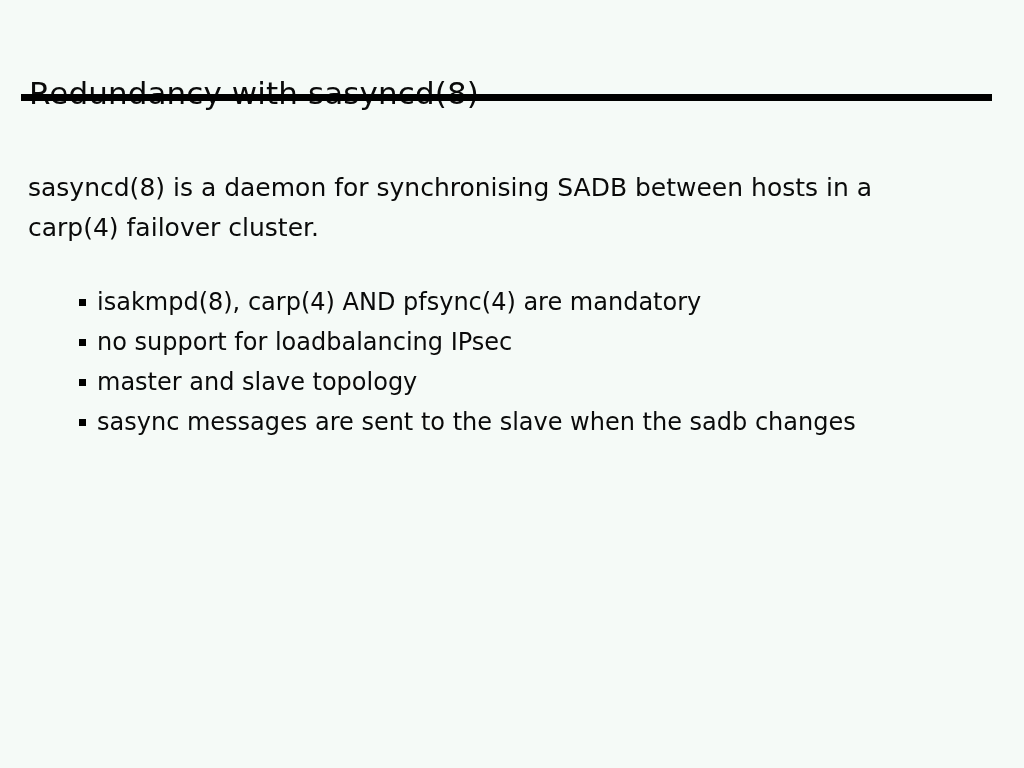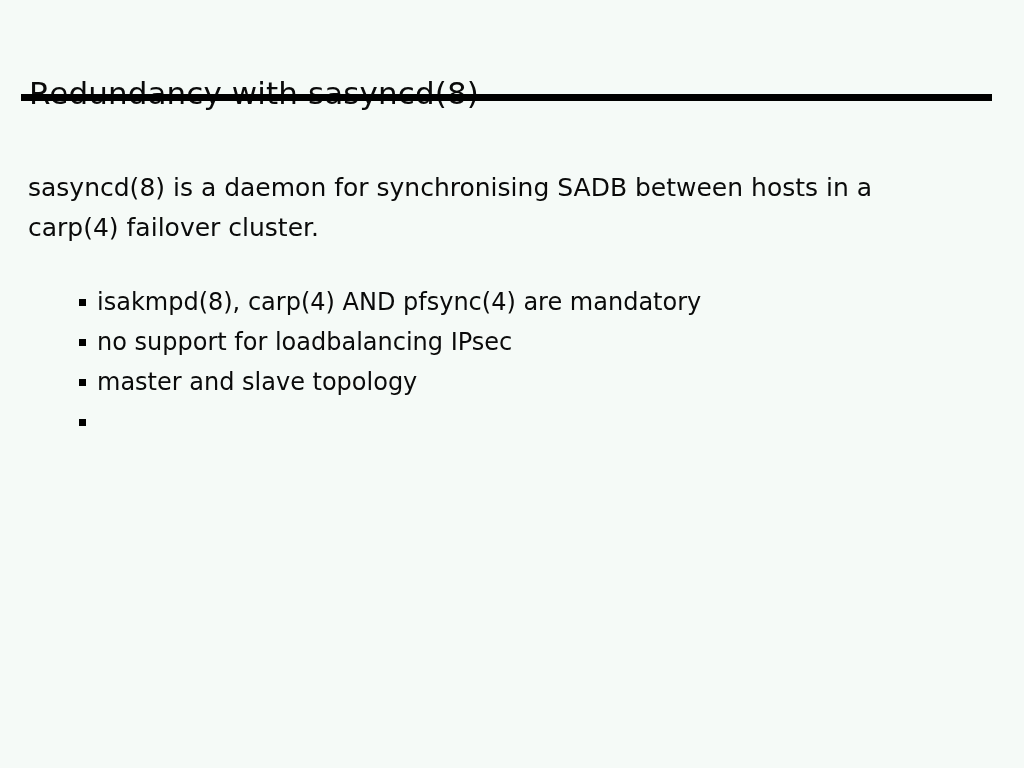--- a/index.html
+++ b/index.html
@@ -97,16 +97,17 @@
     <li class="bullet-item">
       <span class="bullet-marker"></span>
       <span class="bullet-text">no support for loadbalancing IPsec</span>
     </li>
     <li class="bullet-item">
       <span class="bullet-marker"></span>
       <span class="bullet-text">master and slave topology</span>
     </li>
     <li class="bullet-item">
       <span class="bullet-marker"></span>
+      <span class="bullet-text">sasync messages are sent to the slave when the sadb changes</span>
     </li>
   </ul>
 
 </div>
 
 </body></html>

